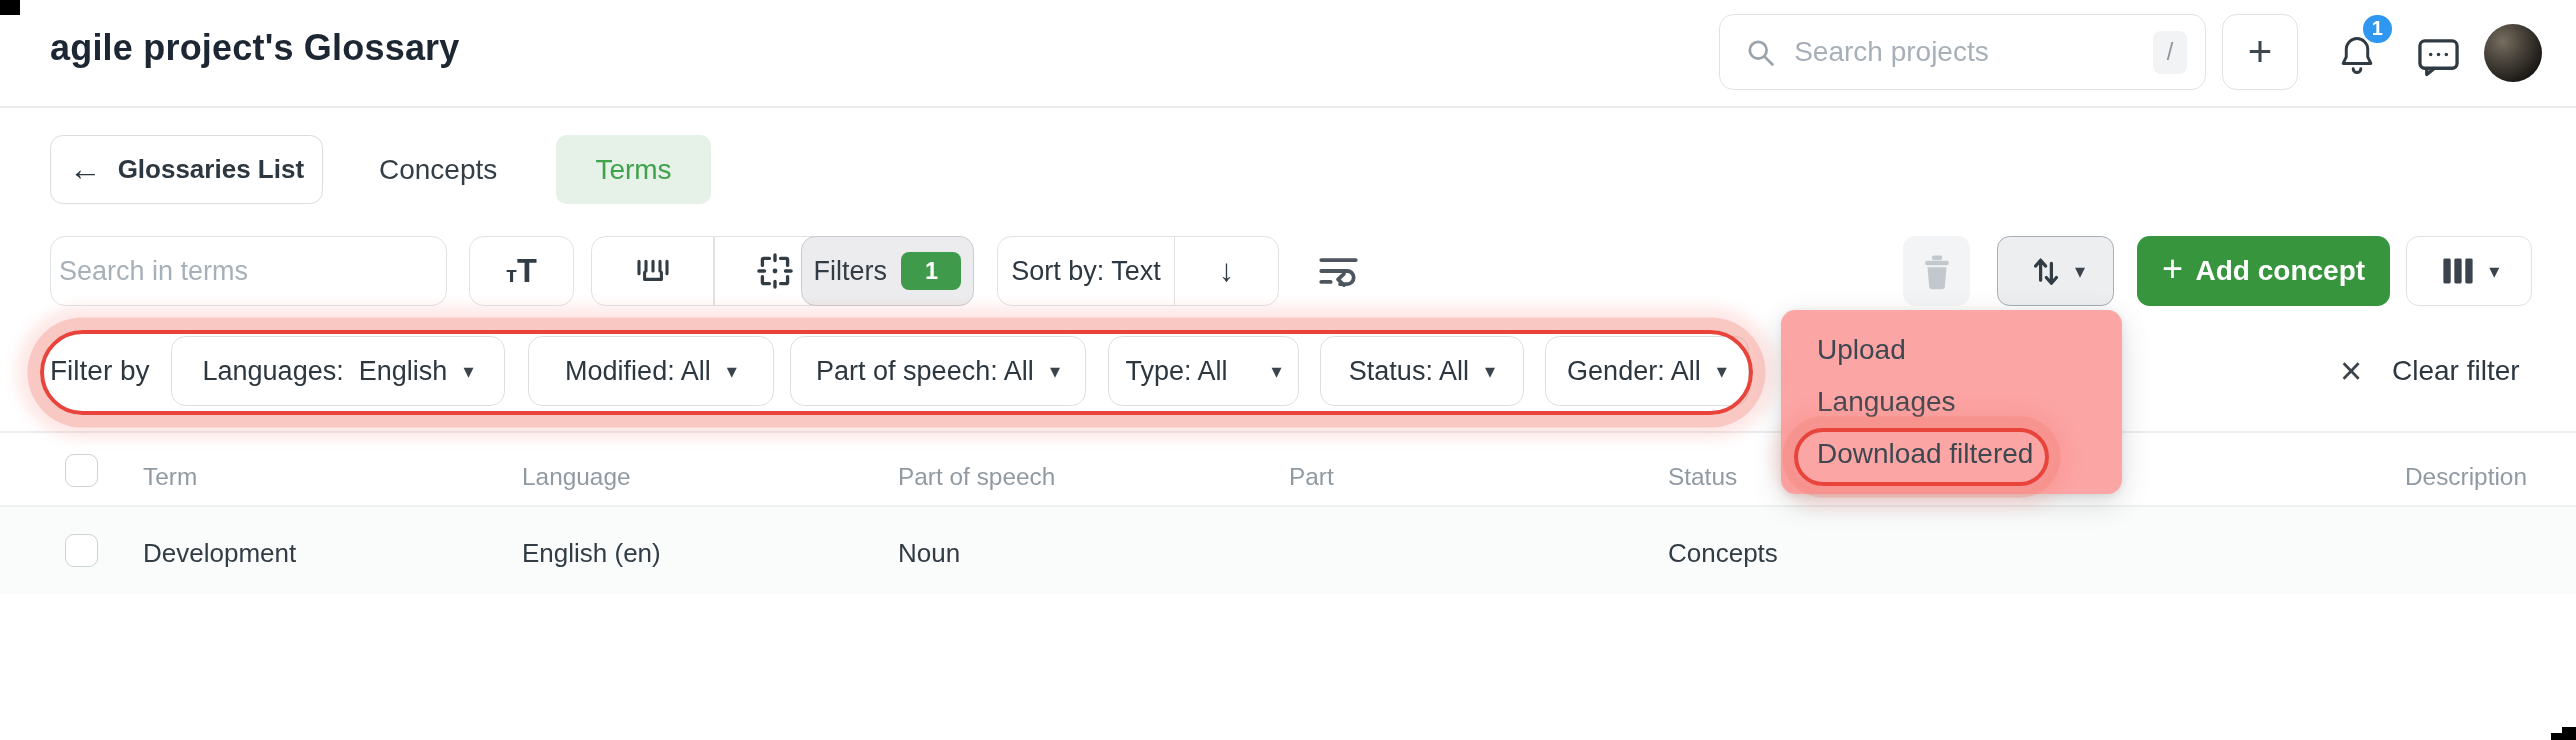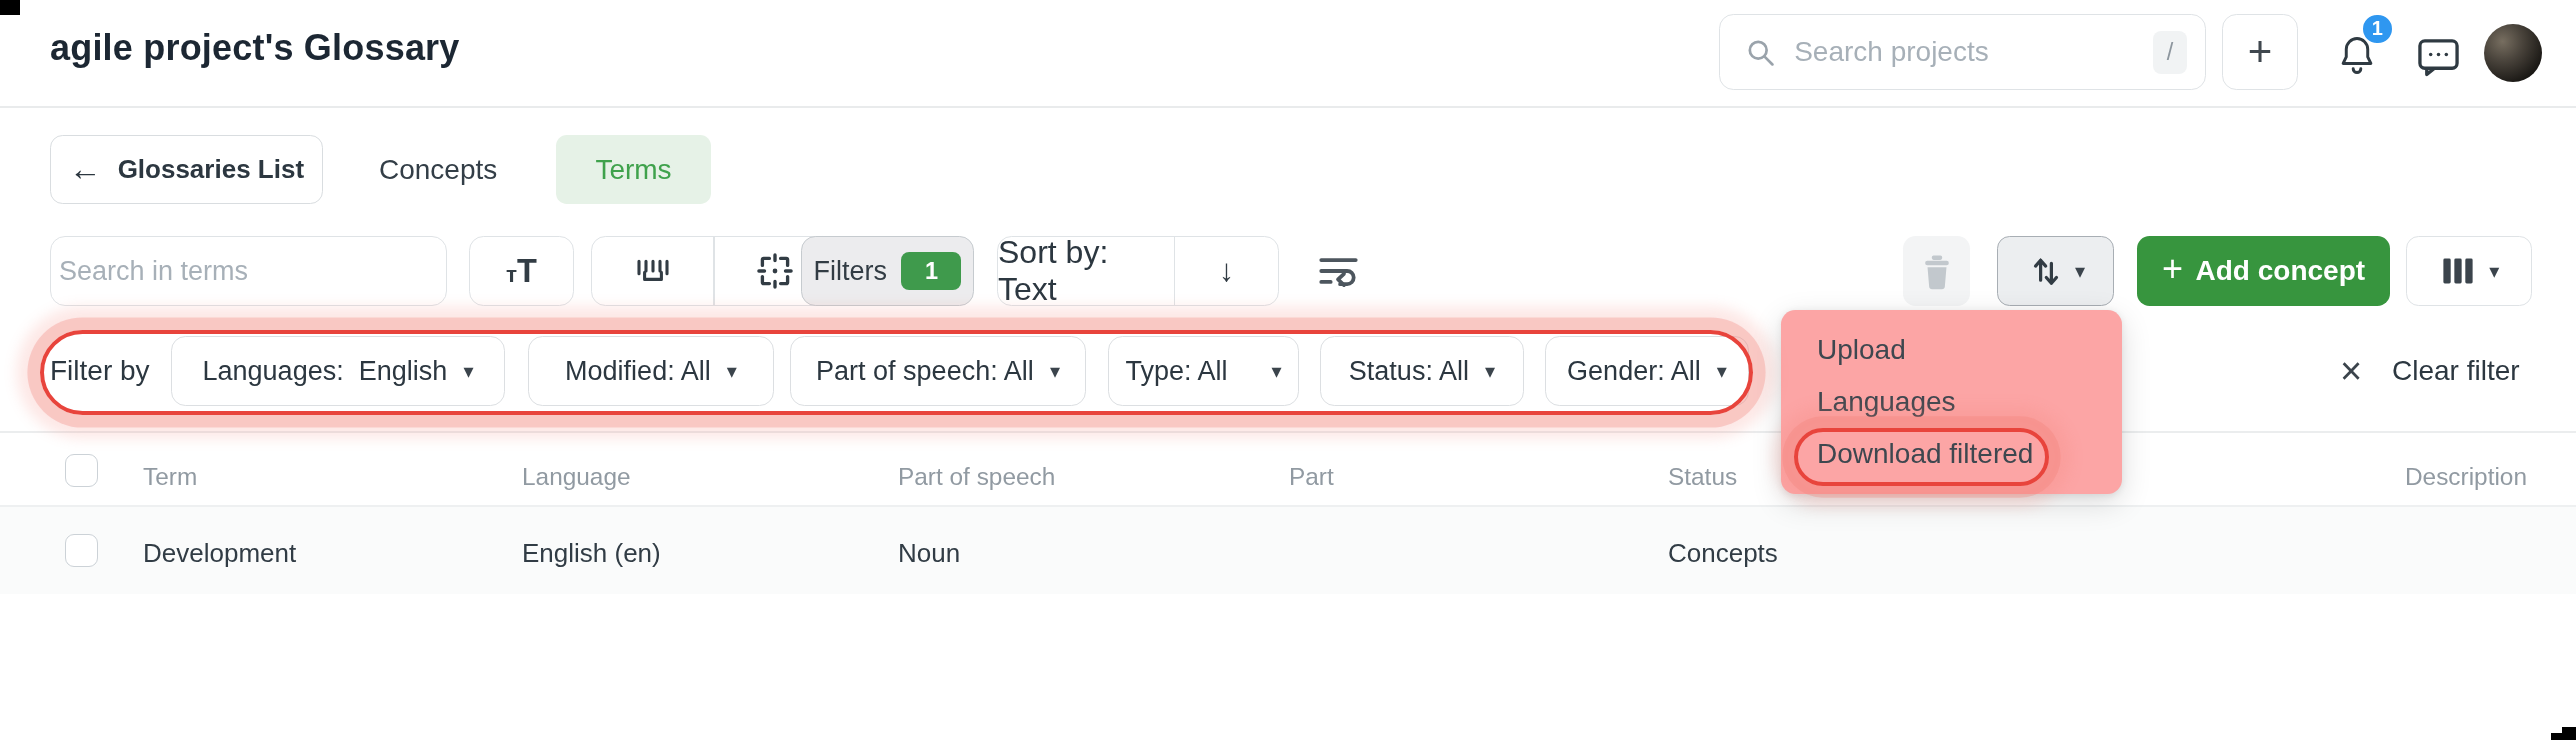--- a/index.html
+++ b/index.html
@@ -53,21 +53,21 @@
   .term-search input::placeholder{color:#a7b0b8;}
   .case-btn{left:469px;width:105px;font-weight:700;color:#323c44;}
   .case-sm{font-size:22.6px;}.case-lg{font-size:32.5px;}
   .mode-group{left:591px;width:246px;border:1.8px solid #dfe3e6;border-radius:14.4px;display:flex;background:#fff;}
   .mode-cell{flex:1;height:100%;display:flex;align-items:center;justify-content:center;cursor:pointer;}
   .mode-sep{width:1.8px;background:#dfe3e6;height:100%;}
   .filters-btn{left:801px;width:173px;background:#ececee;border-color:#c6cbcf;gap:14.4px;font-size:27px;color:#323c44;}
   .count-badge{min-width:42px;height:38px;padding:0 9px;border-radius:8.1px;background:#3f9a4c;color:#fff;
                font-size:23.5px;font-weight:700;display:flex;align-items:center;justify-content:center;}
   .sort-btn{left:997px;width:282px;border:1.8px solid #dfe3e6;border-radius:14.4px;display:flex;background:#fff;cursor:pointer;}
-  .sort-main{flex:1;display:flex;align-items:center;justify-content:center;font-size:32px;color:#2c3740;}
+  .sort-main{flex:1;display:flex;align-items:center;justify-content:center;font-size:27px;color:#2c3740;}
   .sort-arrow{width:103px;display:flex;align-items:center;justify-content:center;border-left:1.8px solid #dfe3e6;
               font-size:31px;color:#323c44;}
   .wrap-btn{left:1302px;width:72px;display:flex;align-items:center;justify-content:center;cursor:pointer;}
   .trash-btn{left:1903px;width:67px;background:#f3f4f5;border:none;border-radius:12.6px;}
   .updown-btn{left:1997px;width:117px;background:#eceef0;border:1.8px solid #a8aeb4;border-radius:12.6px;gap:9px;}
   .caret{font-size:20px;color:#3b444c;line-height:1;}
   .add-btn{left:2137px;width:253px;background:#37953e;border:none;border-radius:12.6px;color:#fff;
            font-size:28px;font-weight:600;gap:12.6px;}
   .add-plus{font-size:36px;font-weight:400;margin-top:-3.6px;}
   .cols-btn{left:2406px;width:126px;border-radius:12.6px;gap:12.6px;}

